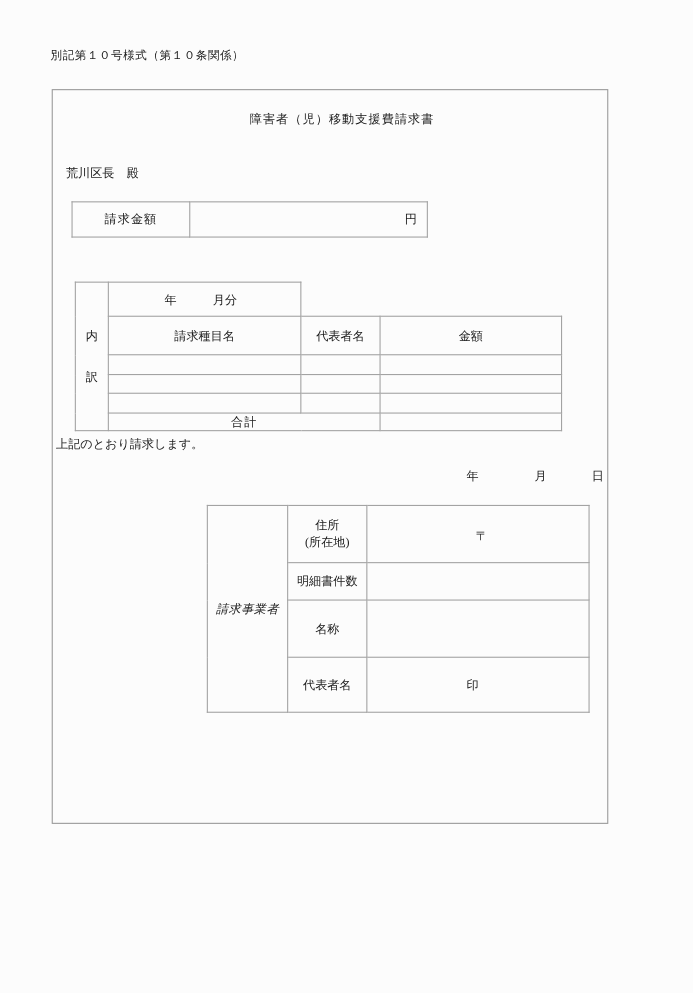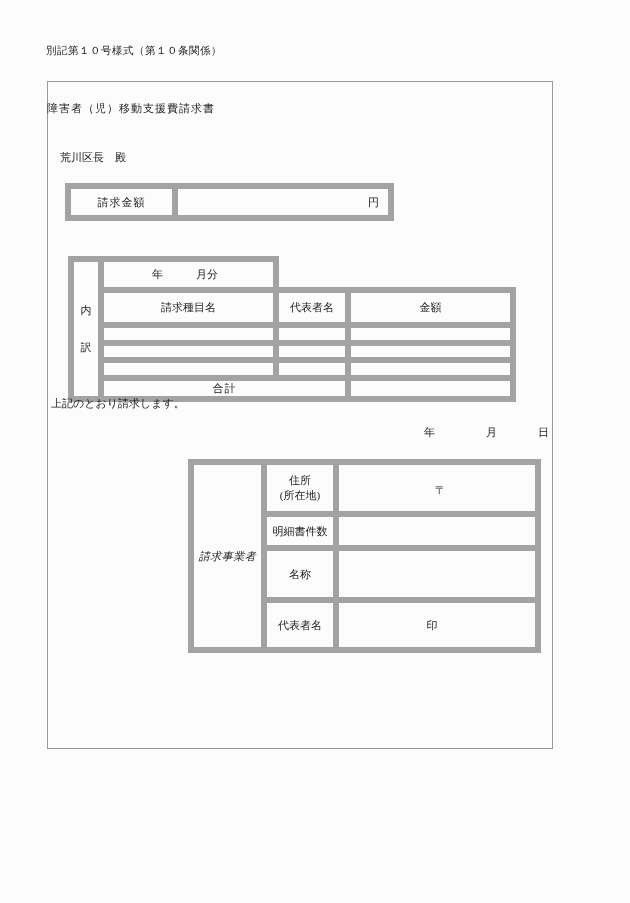--- a/index.html
+++ b/index.html
@@ -17,27 +17,27 @@
   .form-note { left: 46px; top: 44px; font-size: 10.5px; letter-spacing: .5px; }
 
   .outer-frame {
     left: 47px; top: 81px; width: 506px; height: 668px;
     border: 1px solid #9a9a9a;
     background: transparent;
   }
 
   .form-title {
     left: 47px; top: 101px; width: 528px;
-    font-size: 11px; letter-spacing: 1px;
+    text-align: center; font-size: 11px; letter-spacing: 1px;
   }
 
   .addressee { left: 60px; top: 150px; font-size: 11px; }
 
   table { border-collapse: collapse; table-layout: fixed; font-size: 11px; }
-  td { border: 6px solid #a3a3a3; overflow: hidden; }
+  td { border: 1px solid #a3a3a3; overflow: hidden; }
   td.ghost { border: none; background: transparent; }
 
   
   .claim-table { left: 65px; top: 183px; }
   .claim-table td { height: 32px; vertical-align: middle; }
   .claim-label { text-align: center; letter-spacing: 1px; }
   .claim-value { text-align: right; padding-right: 9px; }
 
   
   .breakdown-table { left: 68px; top: 256px; }

